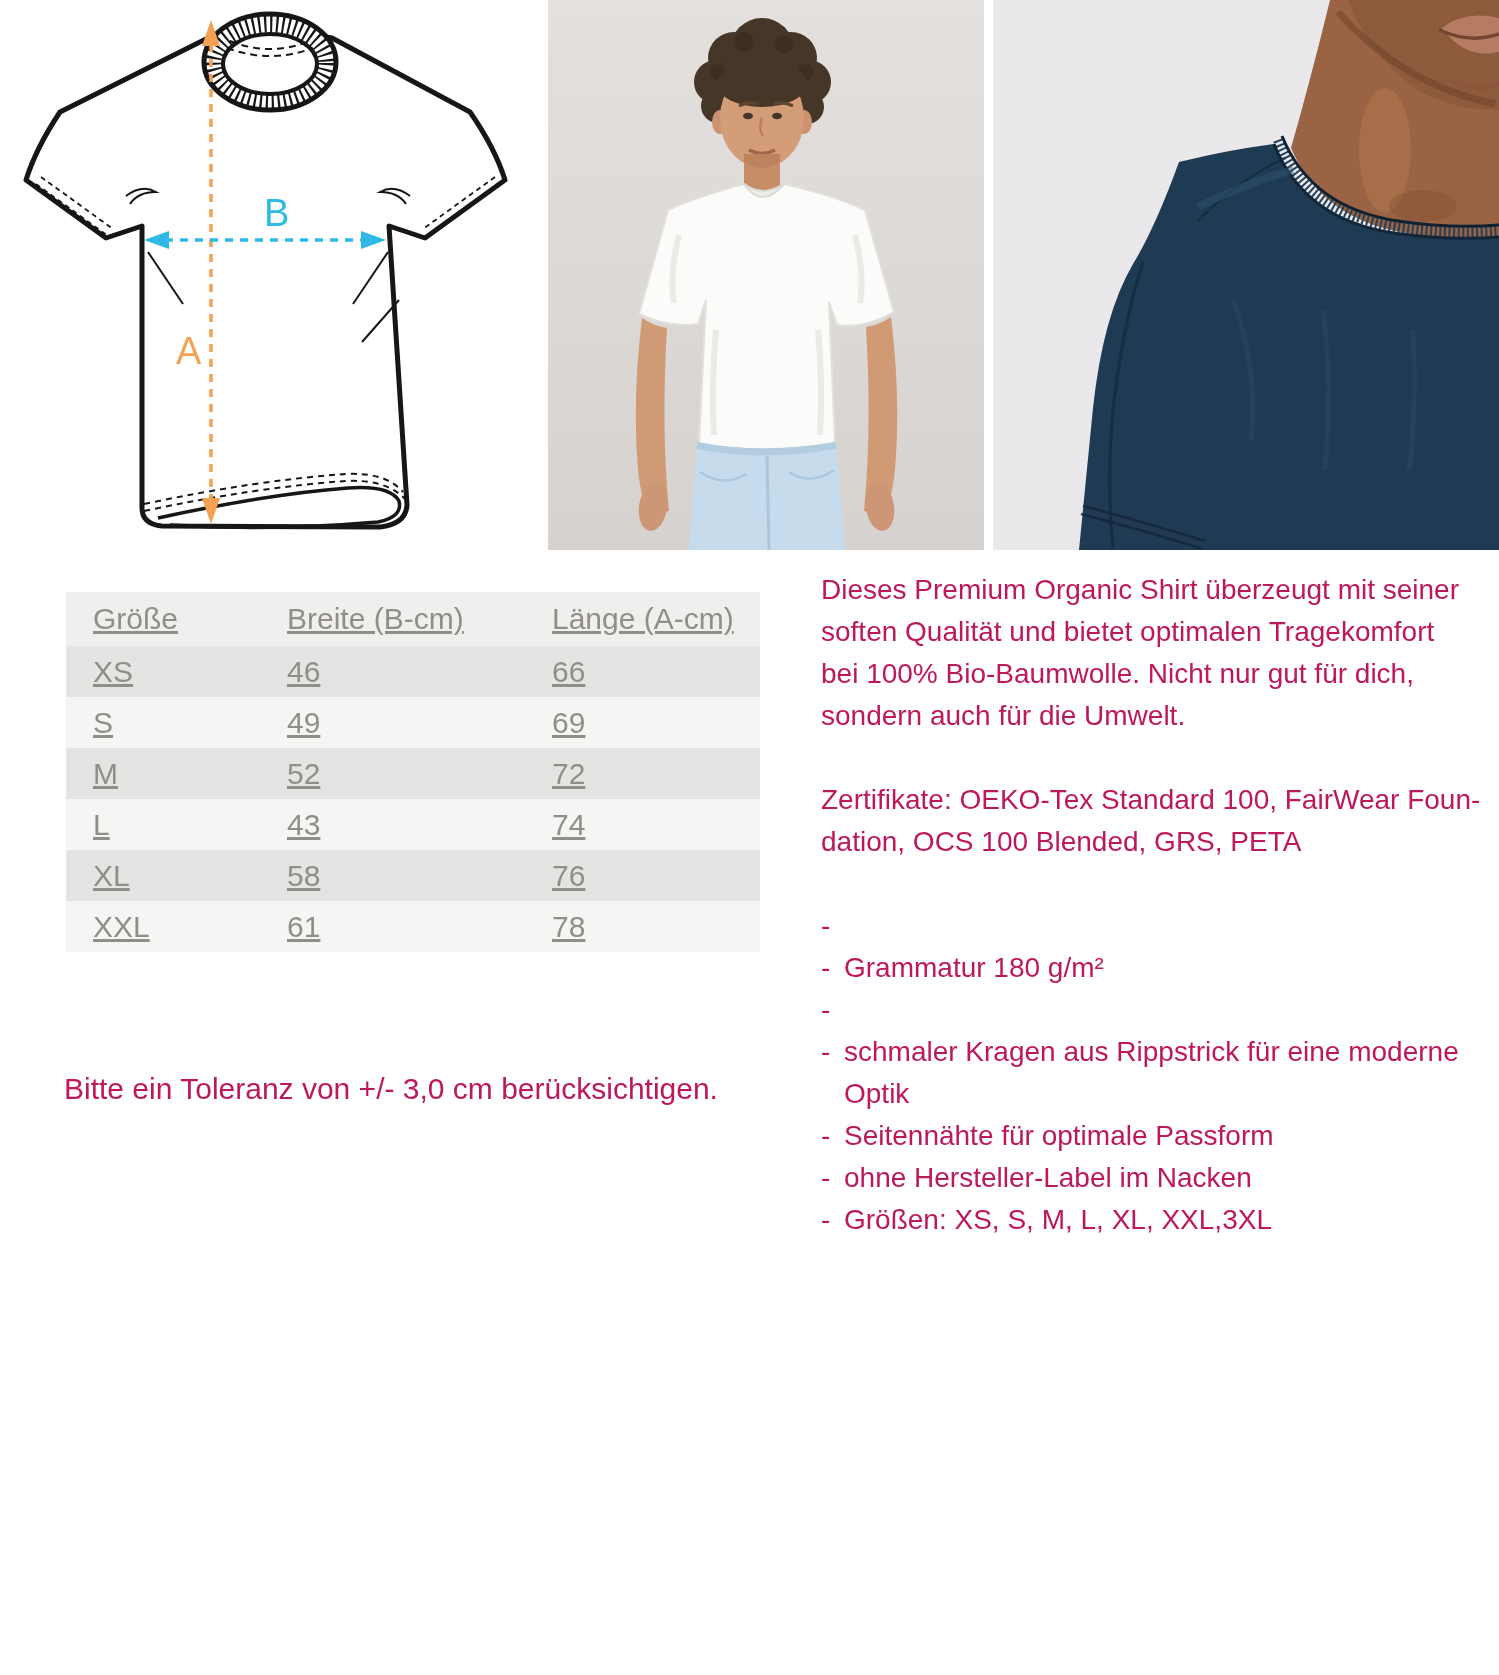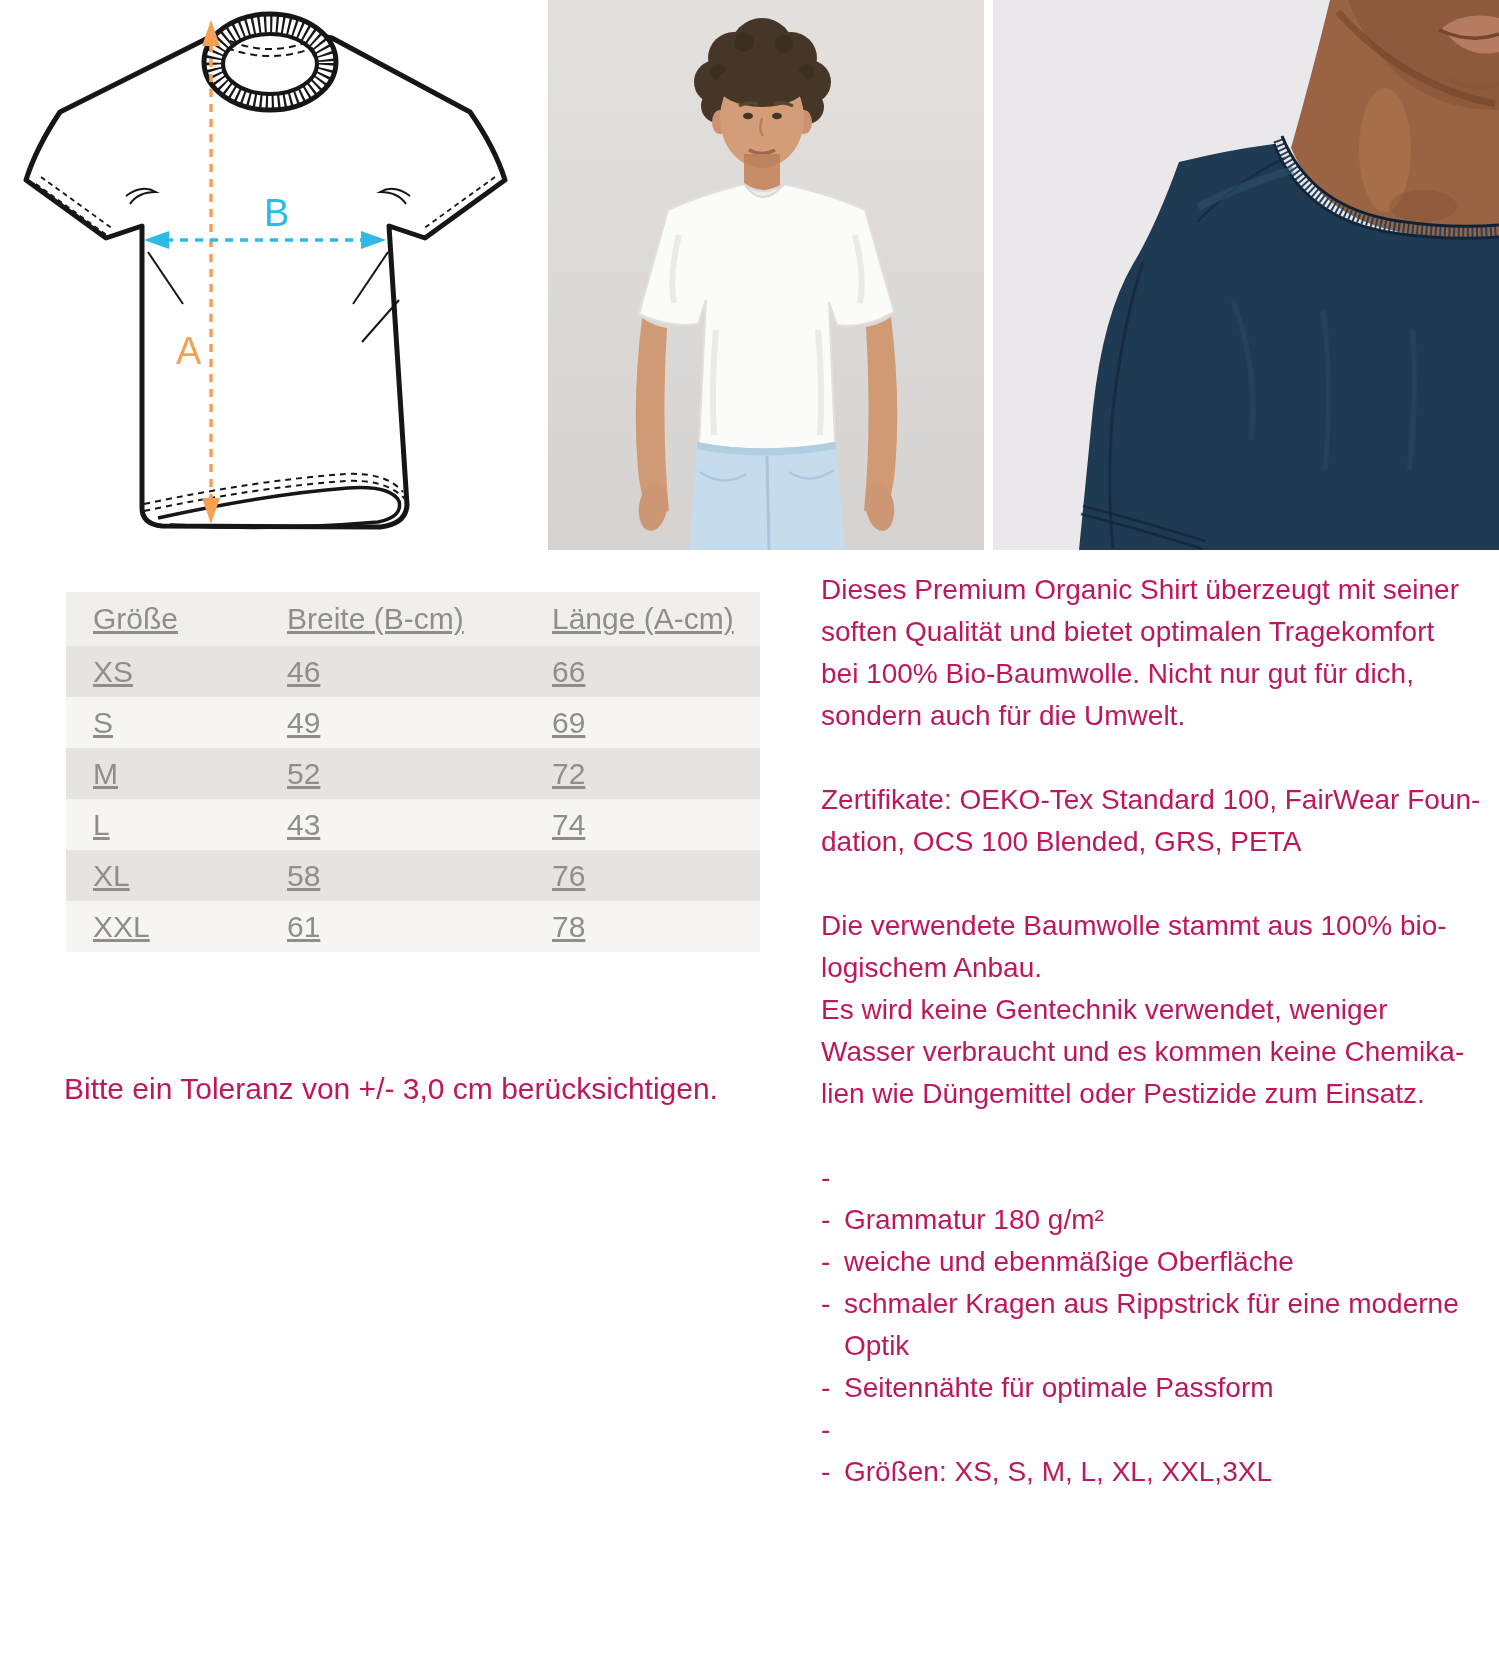--- a/index.html
+++ b/index.html
@@ -234,48 +234,43 @@
 
   <div class="tolerance">Bitte ein Toleranz von +/- 3,0 cm berücksichtigen.</div>
 
   <div class="desc">
     <p class="para">Dieses Premium Organic Shirt überzeugt mit seiner
 soften Qualität und bietet optimalen Tragekomfort
 bei 100% Bio-Baumwolle. Nicht nur gut für dich,
 sondern auch für die Umwelt.</p>
     <p class="para">Zertifikate: OEKO-Tex Standard 100, FairWear Foun-
 dation, OCS 100 Blended, GRS, PETA</p>
-    <p class="para">Die verwendete Baumwolle stammt aus 100% bio-
-logischem Anbau.
-Es wird keine Gentechnik verwendet, weniger
-Wasser verbraucht und es kommen keine Chemika-
-lien wie Düngemittel oder Pestizide zum Einsatz.</p>
     <div class="bullets">
       <div class="bullet">
         <span class="dash">-</span>
       </div>
       <div class="bullet">
         <span class="dash">-</span>
         <span class="btext">Grammatur 180 g/m²</span>
       </div>
       <div class="bullet">
         <span class="dash">-</span>
-        <span class="btext">weiche und ebenmäßige Oberfläche</span>
       </div>
       <div class="bullet">
         <span class="dash">-</span>
         <span class="btext">schmaler Kragen aus Rippstrick für eine moderne
 Optik</span>
       </div>
       <div class="bullet">
         <span class="dash">-</span>
         <span class="btext">Seitennähte für optimale Passform</span>
       </div>
       <div class="bullet">
         <span class="dash">-</span>
+        <span class="btext">ohne Hersteller-Label im Nacken</span>
       </div>
       <div class="bullet">
         <span class="dash">-</span>
         <span class="btext">Größen: XS, S, M, L, XL, XXL,3XL</span>
       </div>
     </div>
   </div>
 
 </div>
 

